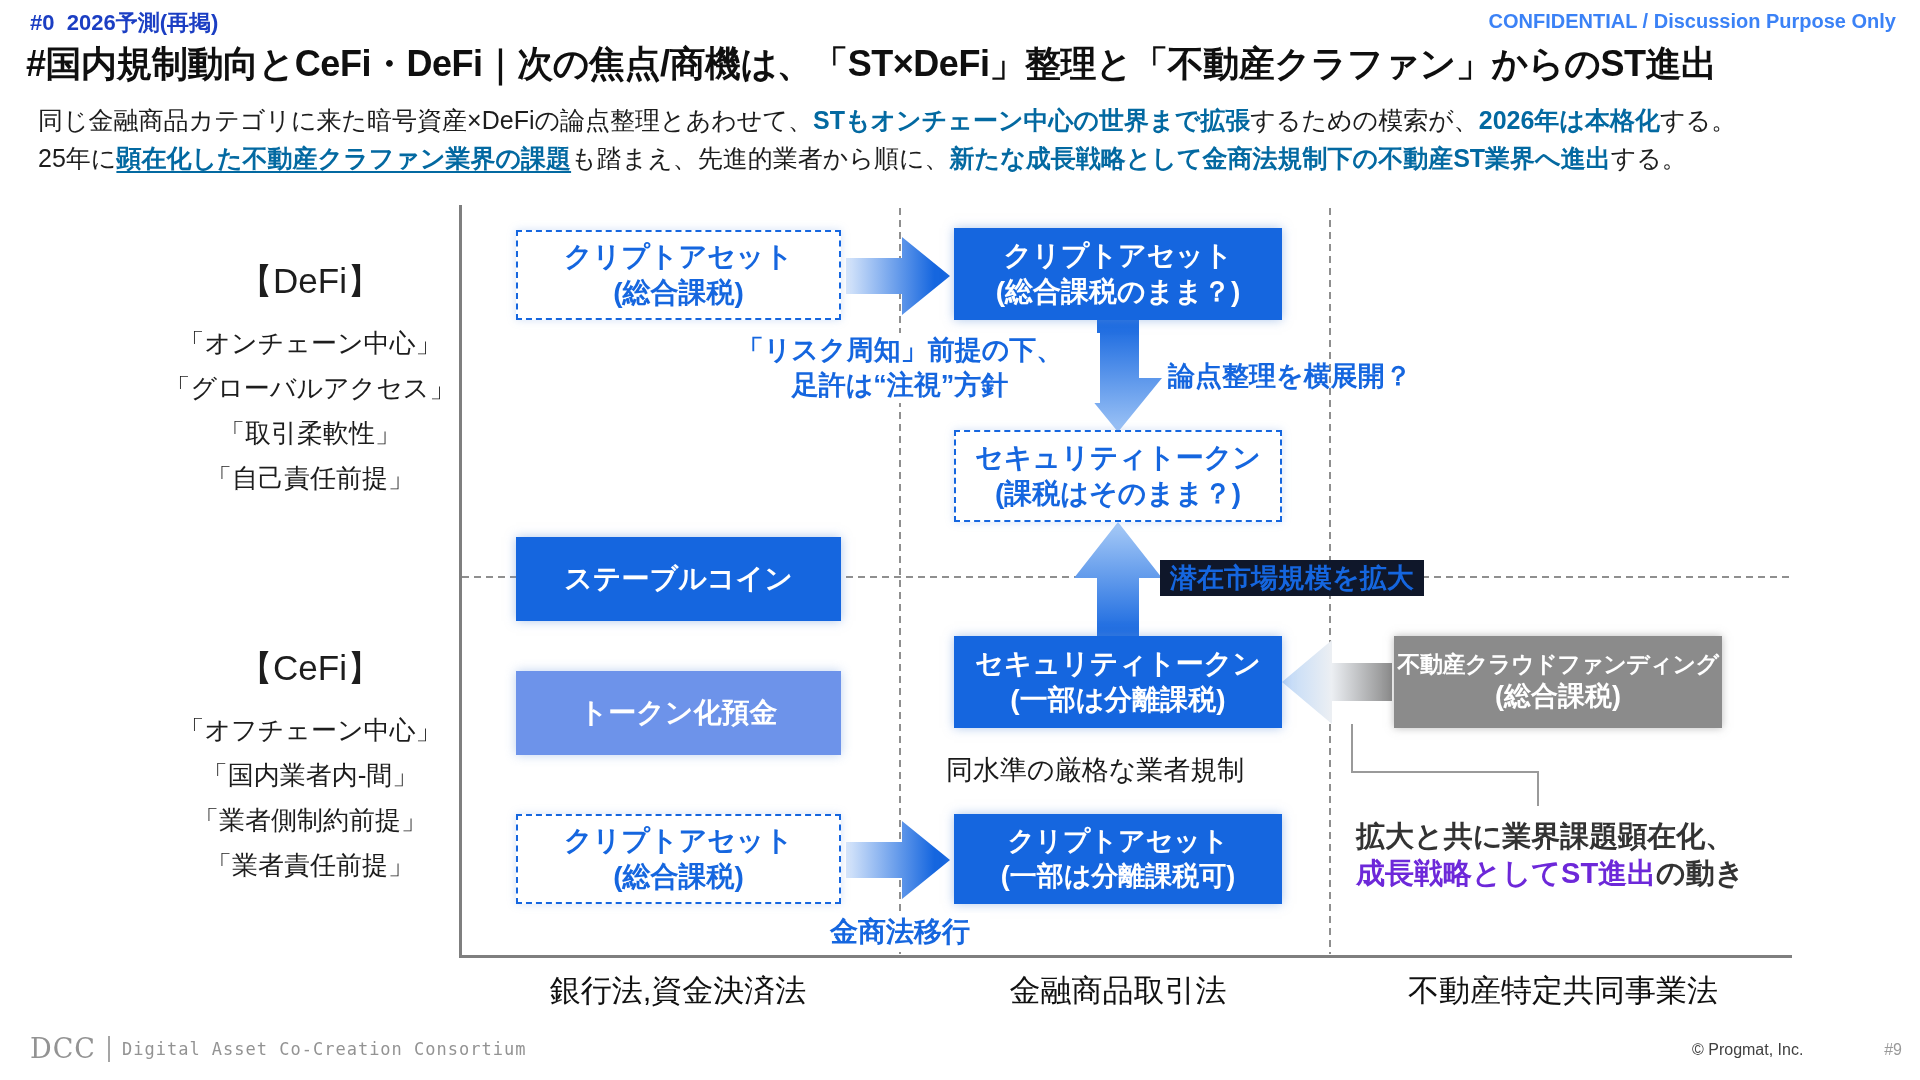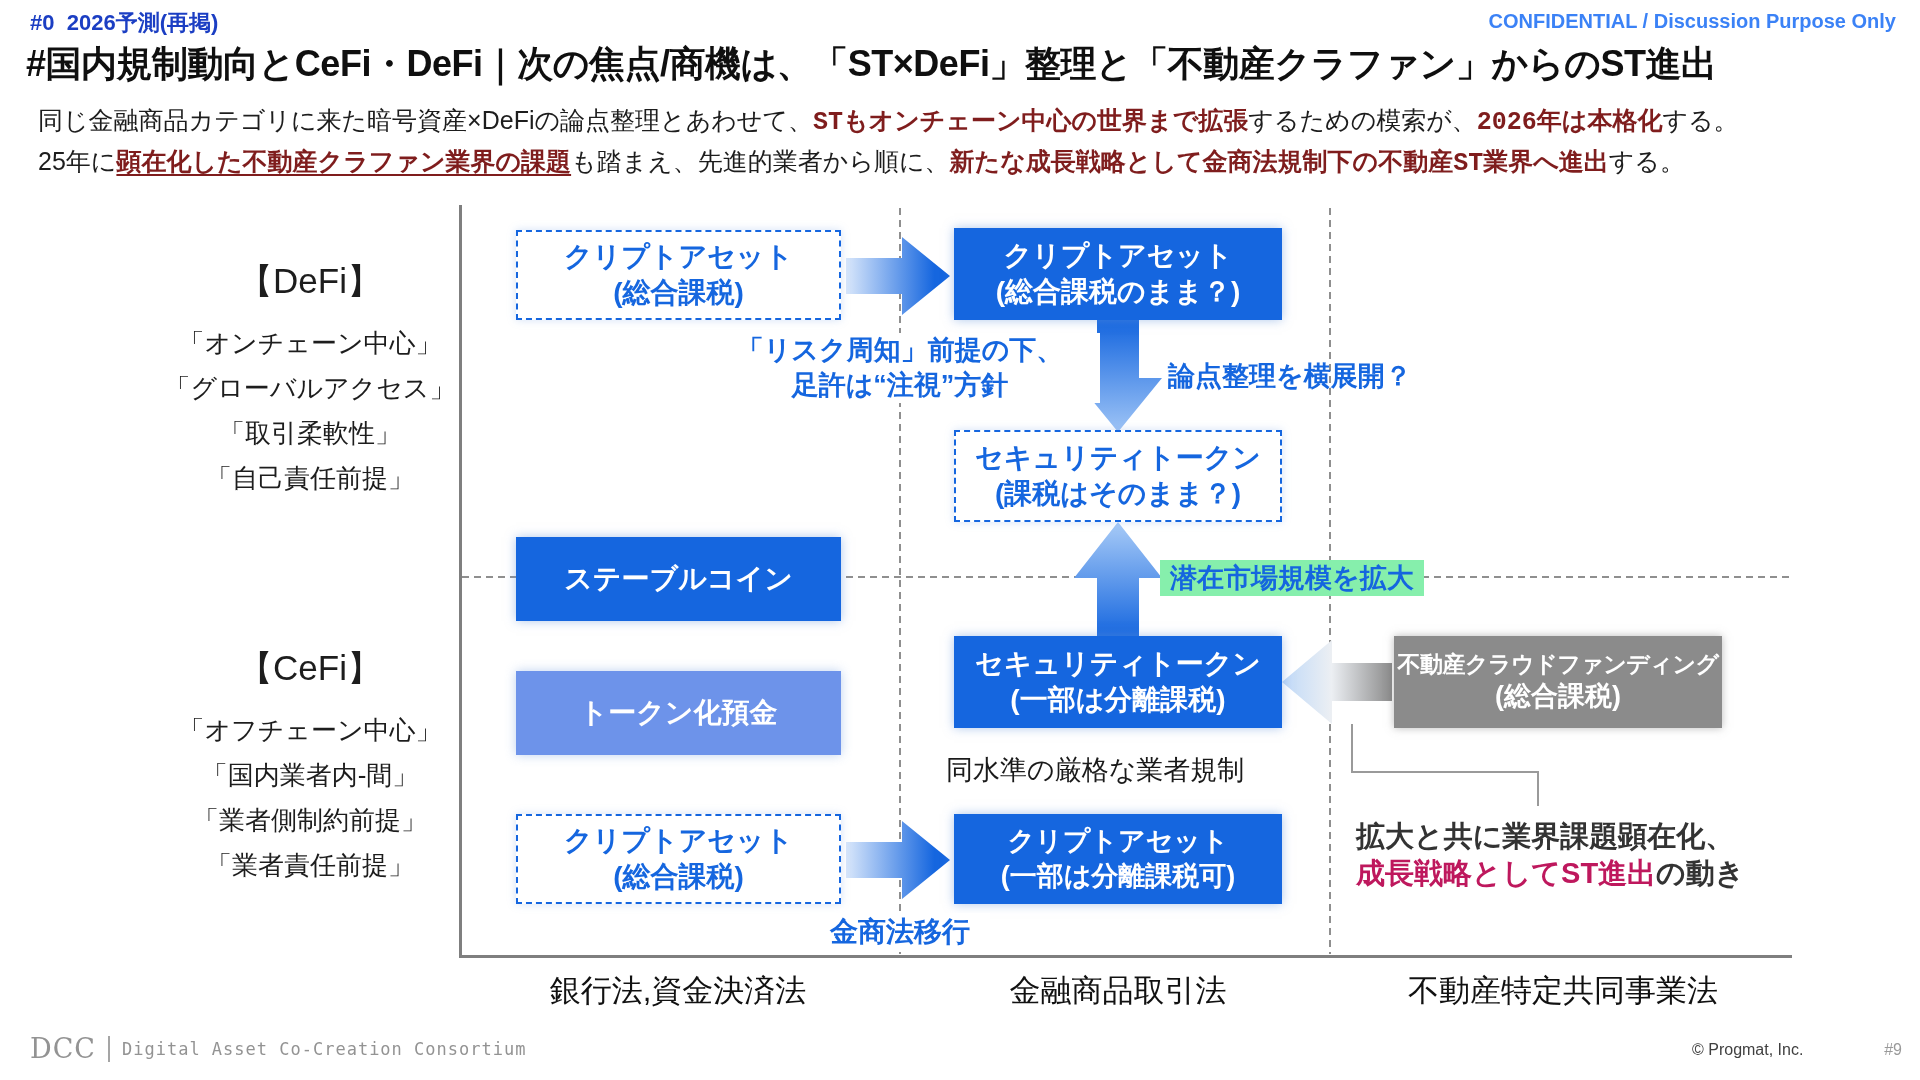--- a/index.html
+++ b/index.html
@@ -6,21 +6,21 @@
   .slide{
     position:relative;width:1920px;height:1080px;background:#ffffff;overflow:hidden;
     font-family:"Liberation Sans","DejaVu Sans",sans-serif;color:#1d1d1d;
   }
   .abs{position:absolute;}
   
   .tag{left:30px;top:8px;font-size:22px;font-weight:bold;color:#1b3ec3;white-space:pre;}
   .confidential{right:24px;top:10px;font-size:20px;font-weight:bold;color:#3b82f6;}
   .title{left:26px;top:40px;width:1884px;font-size:36px;font-weight:bold;color:#0f0f0f;letter-spacing:-0.5px;white-space:nowrap;}
   .lead{left:38px;top:101px;width:1870px;font-size:25px;line-height:38px;color:#1d1d1d;}
-  .lead b{color:#7f1d1d;font-family:Liberation Mono, monospace;}
+  .lead b{color:#0369a1;}
   .lead .ul{text-decoration:underline;text-decoration-thickness:2px;text-underline-offset:4px;}
   
   .v-solid{left:459px;top:205px;width:3px;height:753px;background:#7f7f7f;z-index:1;}
   .h-solid{left:459px;top:955px;width:1333px;height:3px;background:#7f7f7f;z-index:1;}
   .v-dash{width:2px;top:208px;height:746px;background:repeating-linear-gradient(to bottom,#8f8f8f 0 7px,transparent 7px 12px);z-index:1;}
   .h-dash{left:462px;top:576px;width:1328px;height:2px;background:repeating-linear-gradient(to right,#8f8f8f 0 7px,transparent 7px 12px);z-index:1;}
   
   .quad{width:310px;text-align:center;color:#1d1d1d;z-index:2;}
   .quad .qtitle{font-size:35px;margin-bottom:16px;}
   .quad .qitem{display:block;font-size:26px;line-height:45px;}
@@ -31,25 +31,25 @@
   .box-solid{background:#1566df;color:#fff;box-shadow:0 0 10px rgba(110,155,220,.55);}
   .box-light{background:#6d93ea;color:#fff;box-shadow:0 0 10px rgba(110,155,220,.45);}
   .box-gray{background:#8b8b8b;color:#fff;box-shadow:0 0 8px rgba(120,120,120,.5);}
   .box-dashed{border:2px dashed #1566df;color:#1566df;background:#fff;box-shadow:0 0 8px rgba(130,170,230,.35);}
   .fs27{font-size:27px;} .fs28{font-size:28px;}
   .recf-l1{font-size:23px;letter-spacing:-0.5px;} .recf-l2{font-size:27px;}
   
   .note{color:#1566df;font-weight:bold;z-index:4;}
   .risk-note{left:700px;top:333px;width:400px;text-align:center;font-size:27px;line-height:35px;background:#fff;}
   .cross-deploy{left:1168px;top:358px;font-size:27px;}
-  .market-expand{left:1160px;top:560px;font-size:27px;background:#86efac;padding:0 10px;}
+  .market-expand{left:1160px;top:560px;font-size:27px;background:#0f172a;padding:0 10px;}
   .fiea-shift{left:810px;top:913px;width:180px;text-align:center;font-size:28px;background:#fff;}
   .same-level{left:946px;top:752px;font-size:27px;color:#1a1a1a;z-index:2;}
   .expand-note{left:1356px;top:818px;font-size:29px;font-weight:bold;line-height:37px;color:#333;z-index:2;}
-  .expand-note b{color:#be185d;}
+  .expand-note b{color:#6d28d9;}
   
   .xlabel{top:970px;font-size:31px;color:#111;text-align:center;z-index:2;}
   
   .arrow{z-index:2;}
   .connector{z-index:1;}
   
   .footer-left{left:30px;top:1033px;display:flex;align-items:center;gap:12px;color:#939393;z-index:2;}
   .dcc{font-family:"DejaVu Serif","Liberation Serif",serif;font-size:27px;letter-spacing:1px;}
   .footer-bar{width:2px;height:26px;background:#a5a5a5;}
   .org{font-family:"DejaVu Sans Mono","Liberation Mono",monospace;font-size:17px;letter-spacing:1px;}

